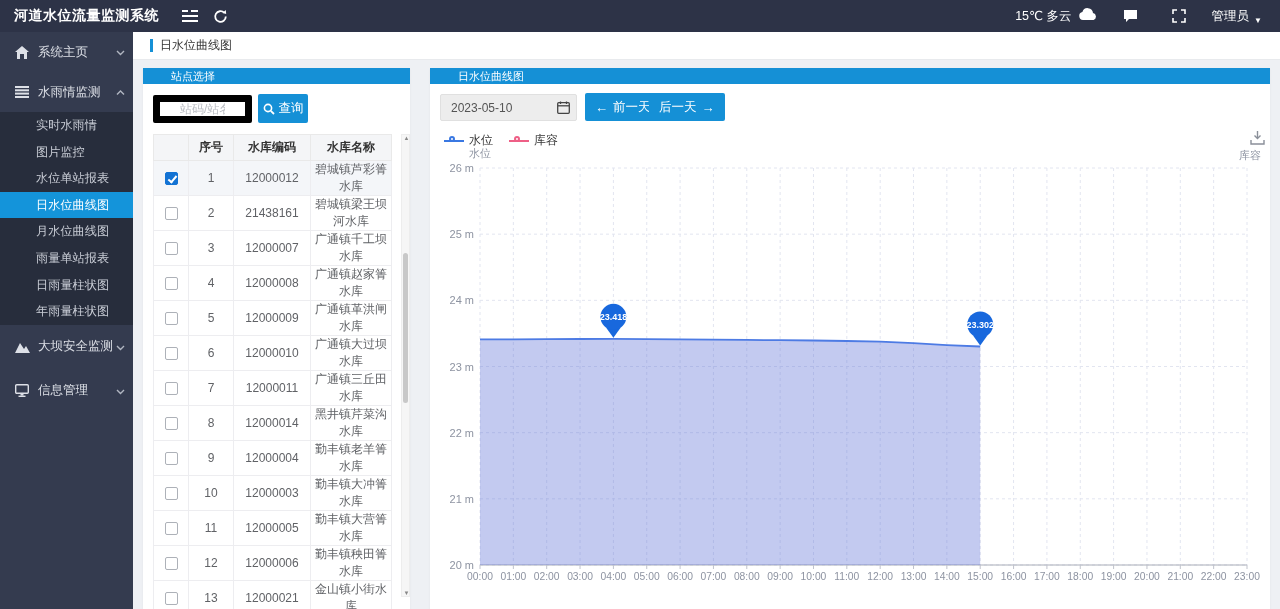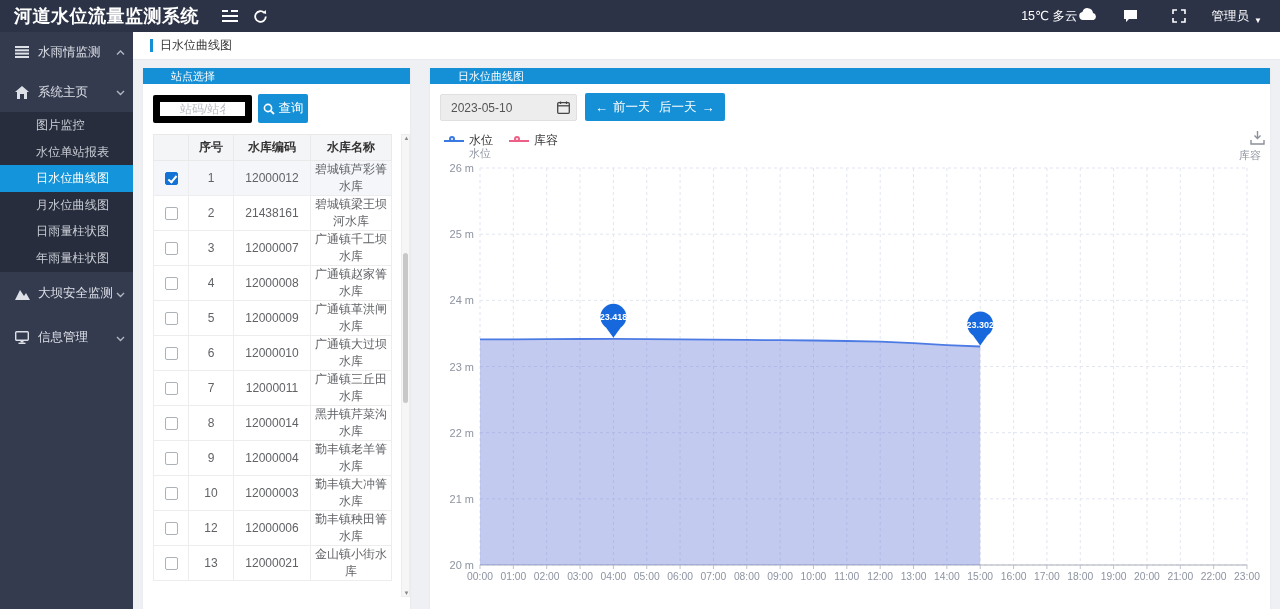--- a/index.html
+++ b/index.html
@@ -3,24 +3,24 @@
 <meta charset="utf-8">
 <style>
   * { margin:0; padding:0; box-sizing:border-box; }
   html,body { width:1280px; height:609px; overflow:hidden; background:#eef0f4;
     font-family:"Liberation Sans","DejaVu Sans",sans-serif; }
   .app { position:relative; width:1280px; height:609px; }
 
   
   .navbar { position:absolute; left:0; top:0; width:1280px; height:32px;
     background:#2d3347; display:flex; align-items:center; color:#fff; z-index:30; }
-  .nav-title { font-size:18px; font-weight:bold; color:#fff; padding:0 16px 0 14px; letter-spacing:.5px; }
+  .nav-title { font-size:14px; font-weight:bold; color:#fff; padding:0 16px 0 14px; letter-spacing:.5px; }
   .nav-icon { width:30px; height:32px; display:flex; align-items:center; justify-content:center; cursor:pointer; }
   .nav-right { margin-left:auto; display:flex; align-items:center; gap:18px; padding-right:18px; }
-  .nav-weather { display:flex; align-items:center; font-size:12.5px; color:#fff; }
+  .nav-weather { display:flex; align-items:center; gap:6px; font-size:12.5px; color:#fff; }
   .nav-user { display:flex; align-items:flex-end; gap:5px; font-size:12.5px; cursor:pointer; }
   .caret-down { font-size:8px; color:#fff; }
 
   
   .sidebar { position:absolute; left:0; top:32px; width:133px; height:577px;
     background:#343b4f; z-index:20; }
   .side-item { height:40px; display:flex; align-items:center; color:#dde0e7;
     font-size:12.5px; cursor:pointer; padding:0 8px 0 12px; }
   .side-item .s-ico { width:20px; display:flex; justify-content:center; margin-right:6px; }
   .side-item .s-lbl { flex:1; }
@@ -143,54 +143,56 @@
       <div class="nav-user">
         <span>管理员</span>
         <span class="caret-down">▼</span>
       </div>
     </div>
   </div>
 
   <div class="sidebar">
     <div class="side-item">
       <span class="s-ico">
+        <svg width="14" height="13" viewBox="0 0 14 13">
+            <path d="M7 0l7 6h-2v7H9V8H5v5H2V6H0z" fill="#dde0e7"></path>
+          </svg>
+      </span>
+      <span class="s-lbl">系统主页</span>
+      <span class="s-caret">
+        <svg width="9" height="6" viewBox="0 0 9 6">
+            <polyline points="1,1 4.5,4.5 8,1" fill="none" stroke="#c7ccd6" stroke-width="1.4"></polyline>
+          </svg>
+      </span>
+    </div>
+    <div class="side-item">
+      <span class="s-ico">
         <svg width="14" height="12" viewBox="0 0 14 12">
             <g fill="#dde0e7">
               <rect x="0" y="0" width="14" height="2"></rect>
               <rect x="0" y="3.3" width="14" height="2"></rect>
               <rect x="0" y="6.6" width="14" height="2"></rect>
               <rect x="0" y="10" width="14" height="2"></rect>
             </g>
           </svg>
       </span>
       <span class="s-lbl">水雨情监测</span>
       <span class="s-caret">
         <svg width="9" height="6" viewBox="0 0 9 6">
             <polyline points="1,4.5 4.5,1 8,4.5" fill="none" stroke="#c7ccd6" stroke-width="1.4"></polyline>
           </svg>
       </span>
     </div>
-    <div class="side-item">
-      <span class="s-ico">
-        <svg width="14" height="13" viewBox="0 0 14 13">
-            <path d="M7 0l7 6h-2v7H9V8H5v5H2V6H0z" fill="#dde0e7"></path>
-          </svg>
-      </span>
-      <span class="s-lbl">系统主页</span>
-      <span class="s-caret">
-        <svg width="9" height="6" viewBox="0 0 9 6">
-            <polyline points="1,1 4.5,4.5 8,1" fill="none" stroke="#c7ccd6" stroke-width="1.4"></polyline>
-          </svg>
-      </span>
-    </div>
     <div class="submenu" id="submenu">
+        <div class="sub-item">实时水雨情</div>
         <div class="sub-item">图片监控</div>
         <div class="sub-item">水位单站报表</div>
         <div class="sub-item active">日水位曲线图</div>
         <div class="sub-item">月水位曲线图</div>
+        <div class="sub-item">雨量单站报表</div>
         <div class="sub-item">日雨量柱状图</div>
         <div class="sub-item">年雨量柱状图</div>
       </div>
     <div class="side-item tall">
       <span class="s-ico">
         <svg width="15" height="12" viewBox="0 0 15 12">
             <path d="M0 12L5 2l4 6 2-3 4 7z" fill="#dde0e7"></path>
           </svg>
       </span>
       <span class="s-lbl">大坝安全监测</span>
@@ -303,20 +305,26 @@
               <td><span class="cbx"></span></td>
               <td>9</td>
               <td>12000004</td>
               <td>勤丰镇老羊箐水库</td>
             </tr>
             <tr>
               <td><span class="cbx"></span></td>
               <td>10</td>
               <td>12000003</td>
               <td>勤丰镇大冲箐水库</td>
+            </tr>
+            <tr>
+              <td><span class="cbx"></span></td>
+              <td>11</td>
+              <td>12000005</td>
+              <td>勤丰镇大营箐水库</td>
             </tr>
             <tr>
               <td><span class="cbx"></span></td>
               <td>12</td>
               <td>12000006</td>
               <td>勤丰镇秧田箐水库</td>
             </tr>
             <tr>
               <td><span class="cbx"></span></td>
               <td>13</td>

